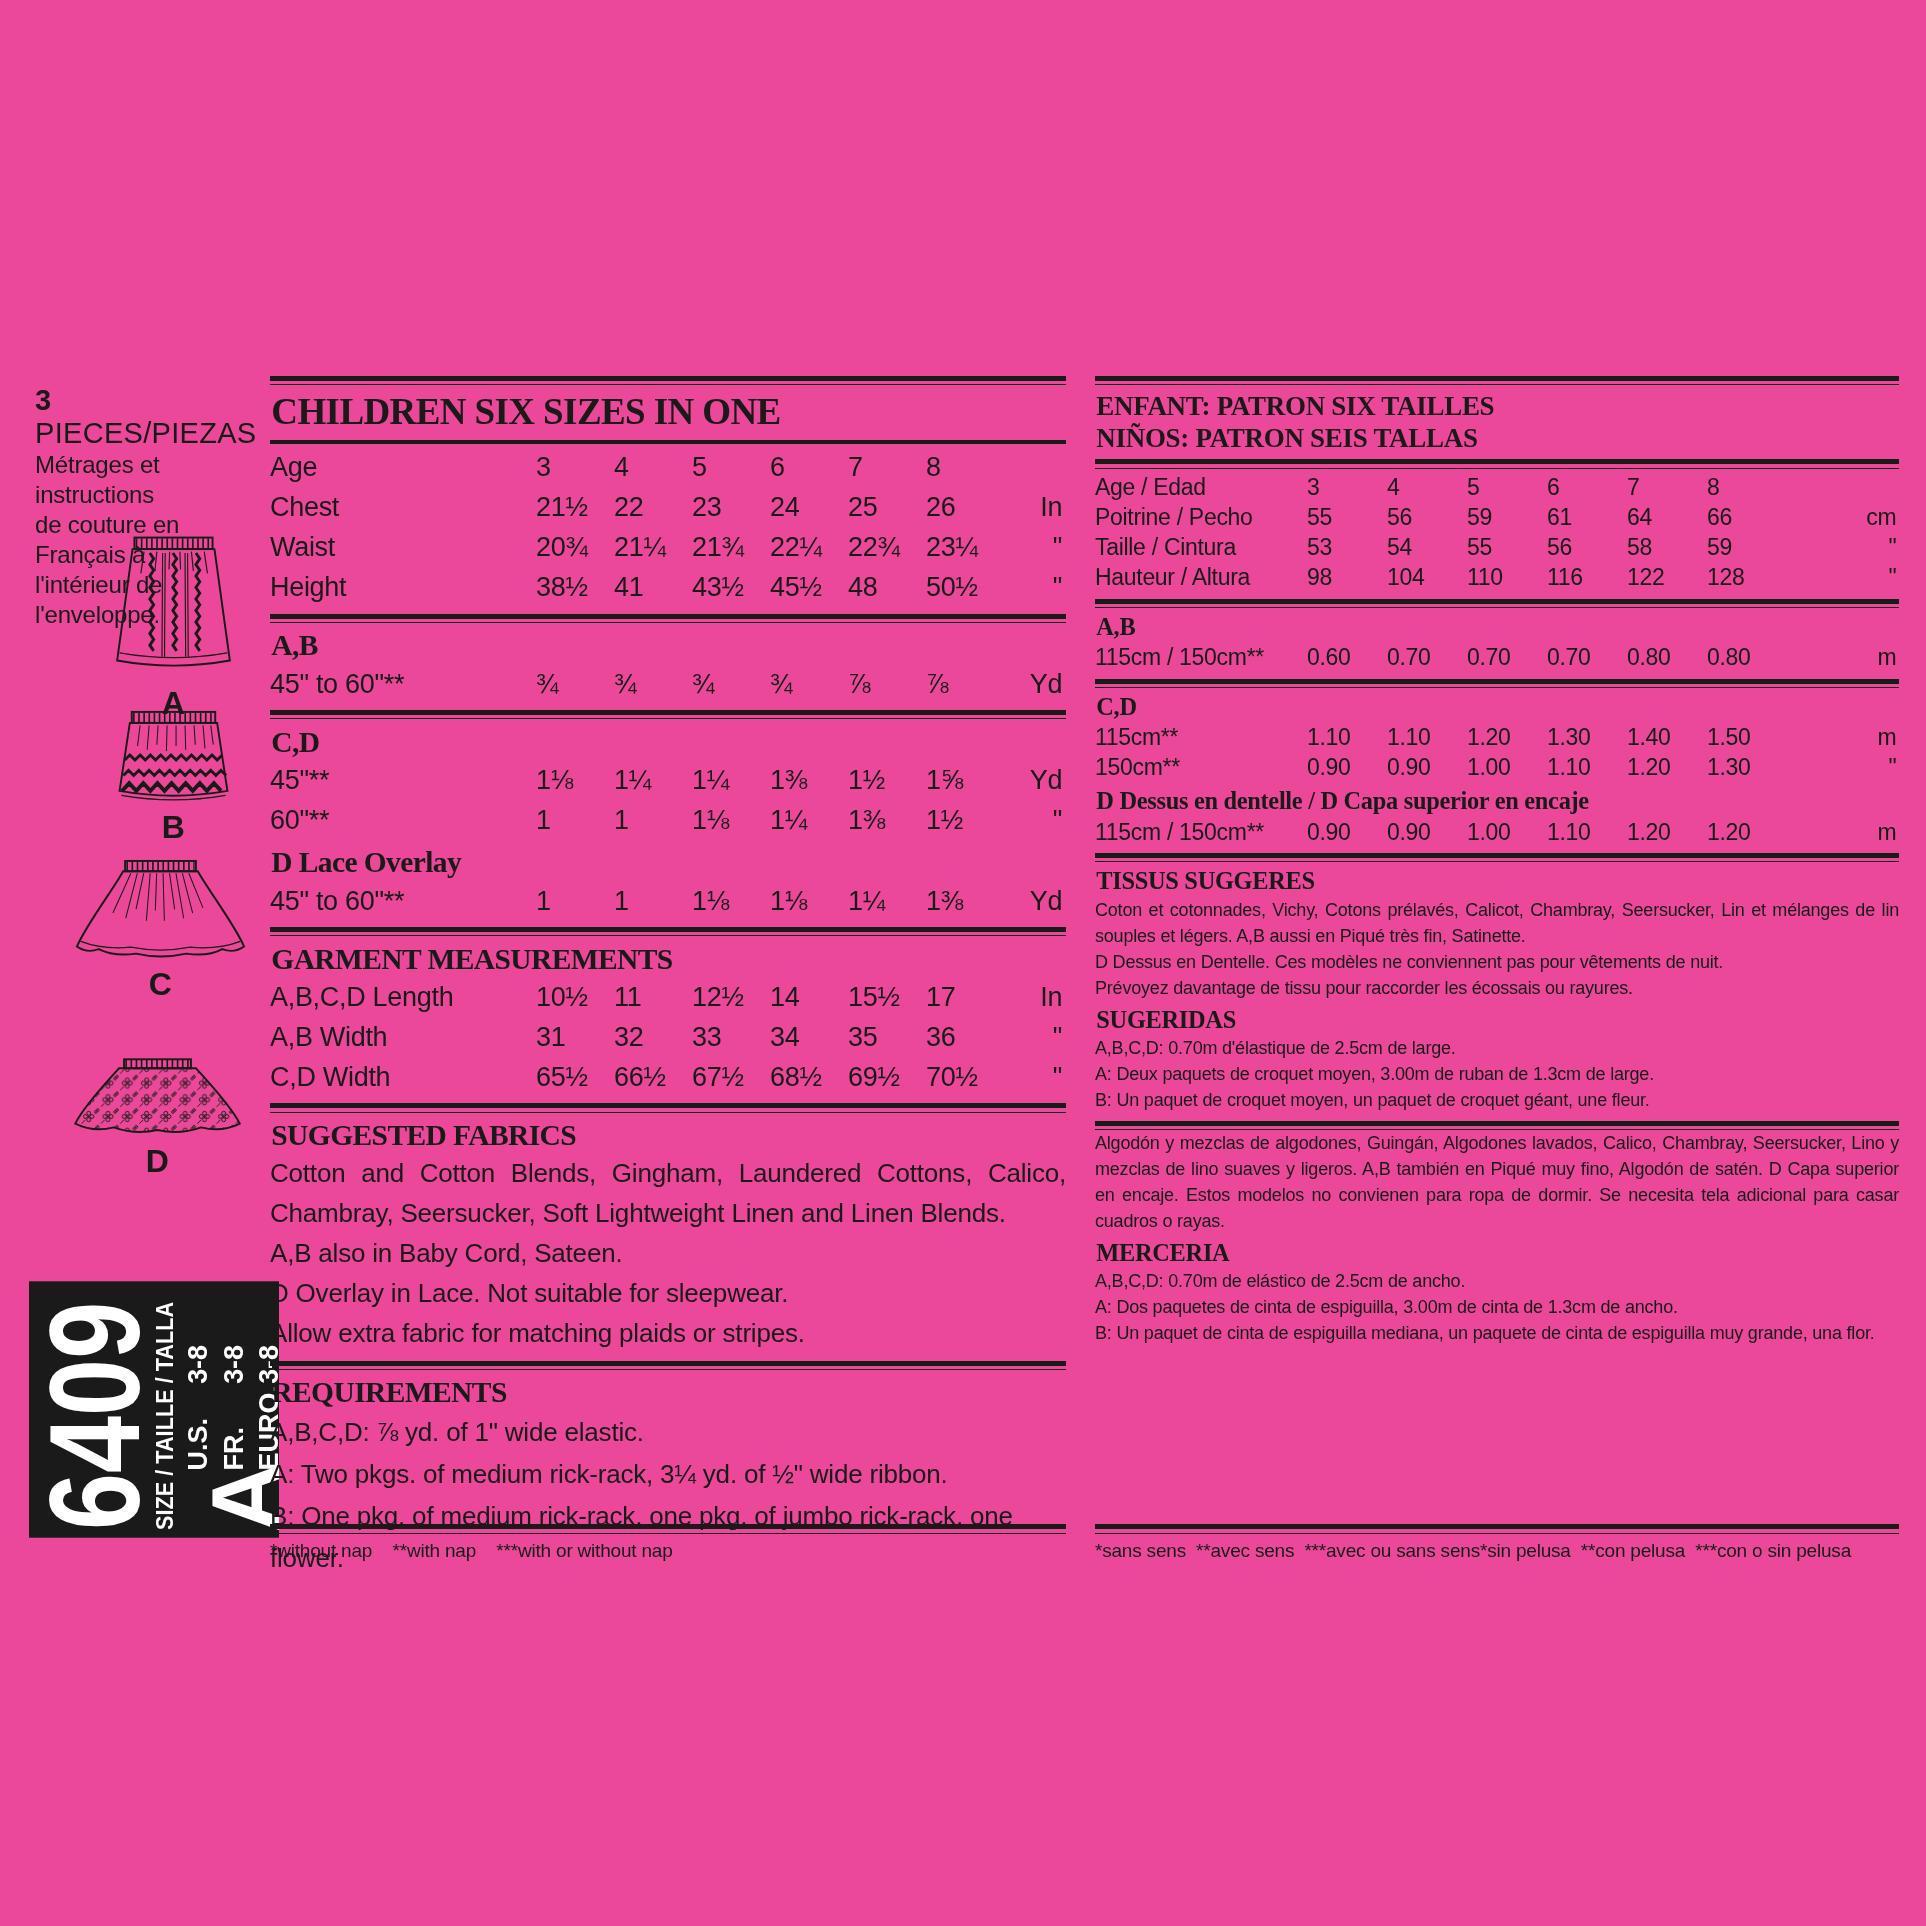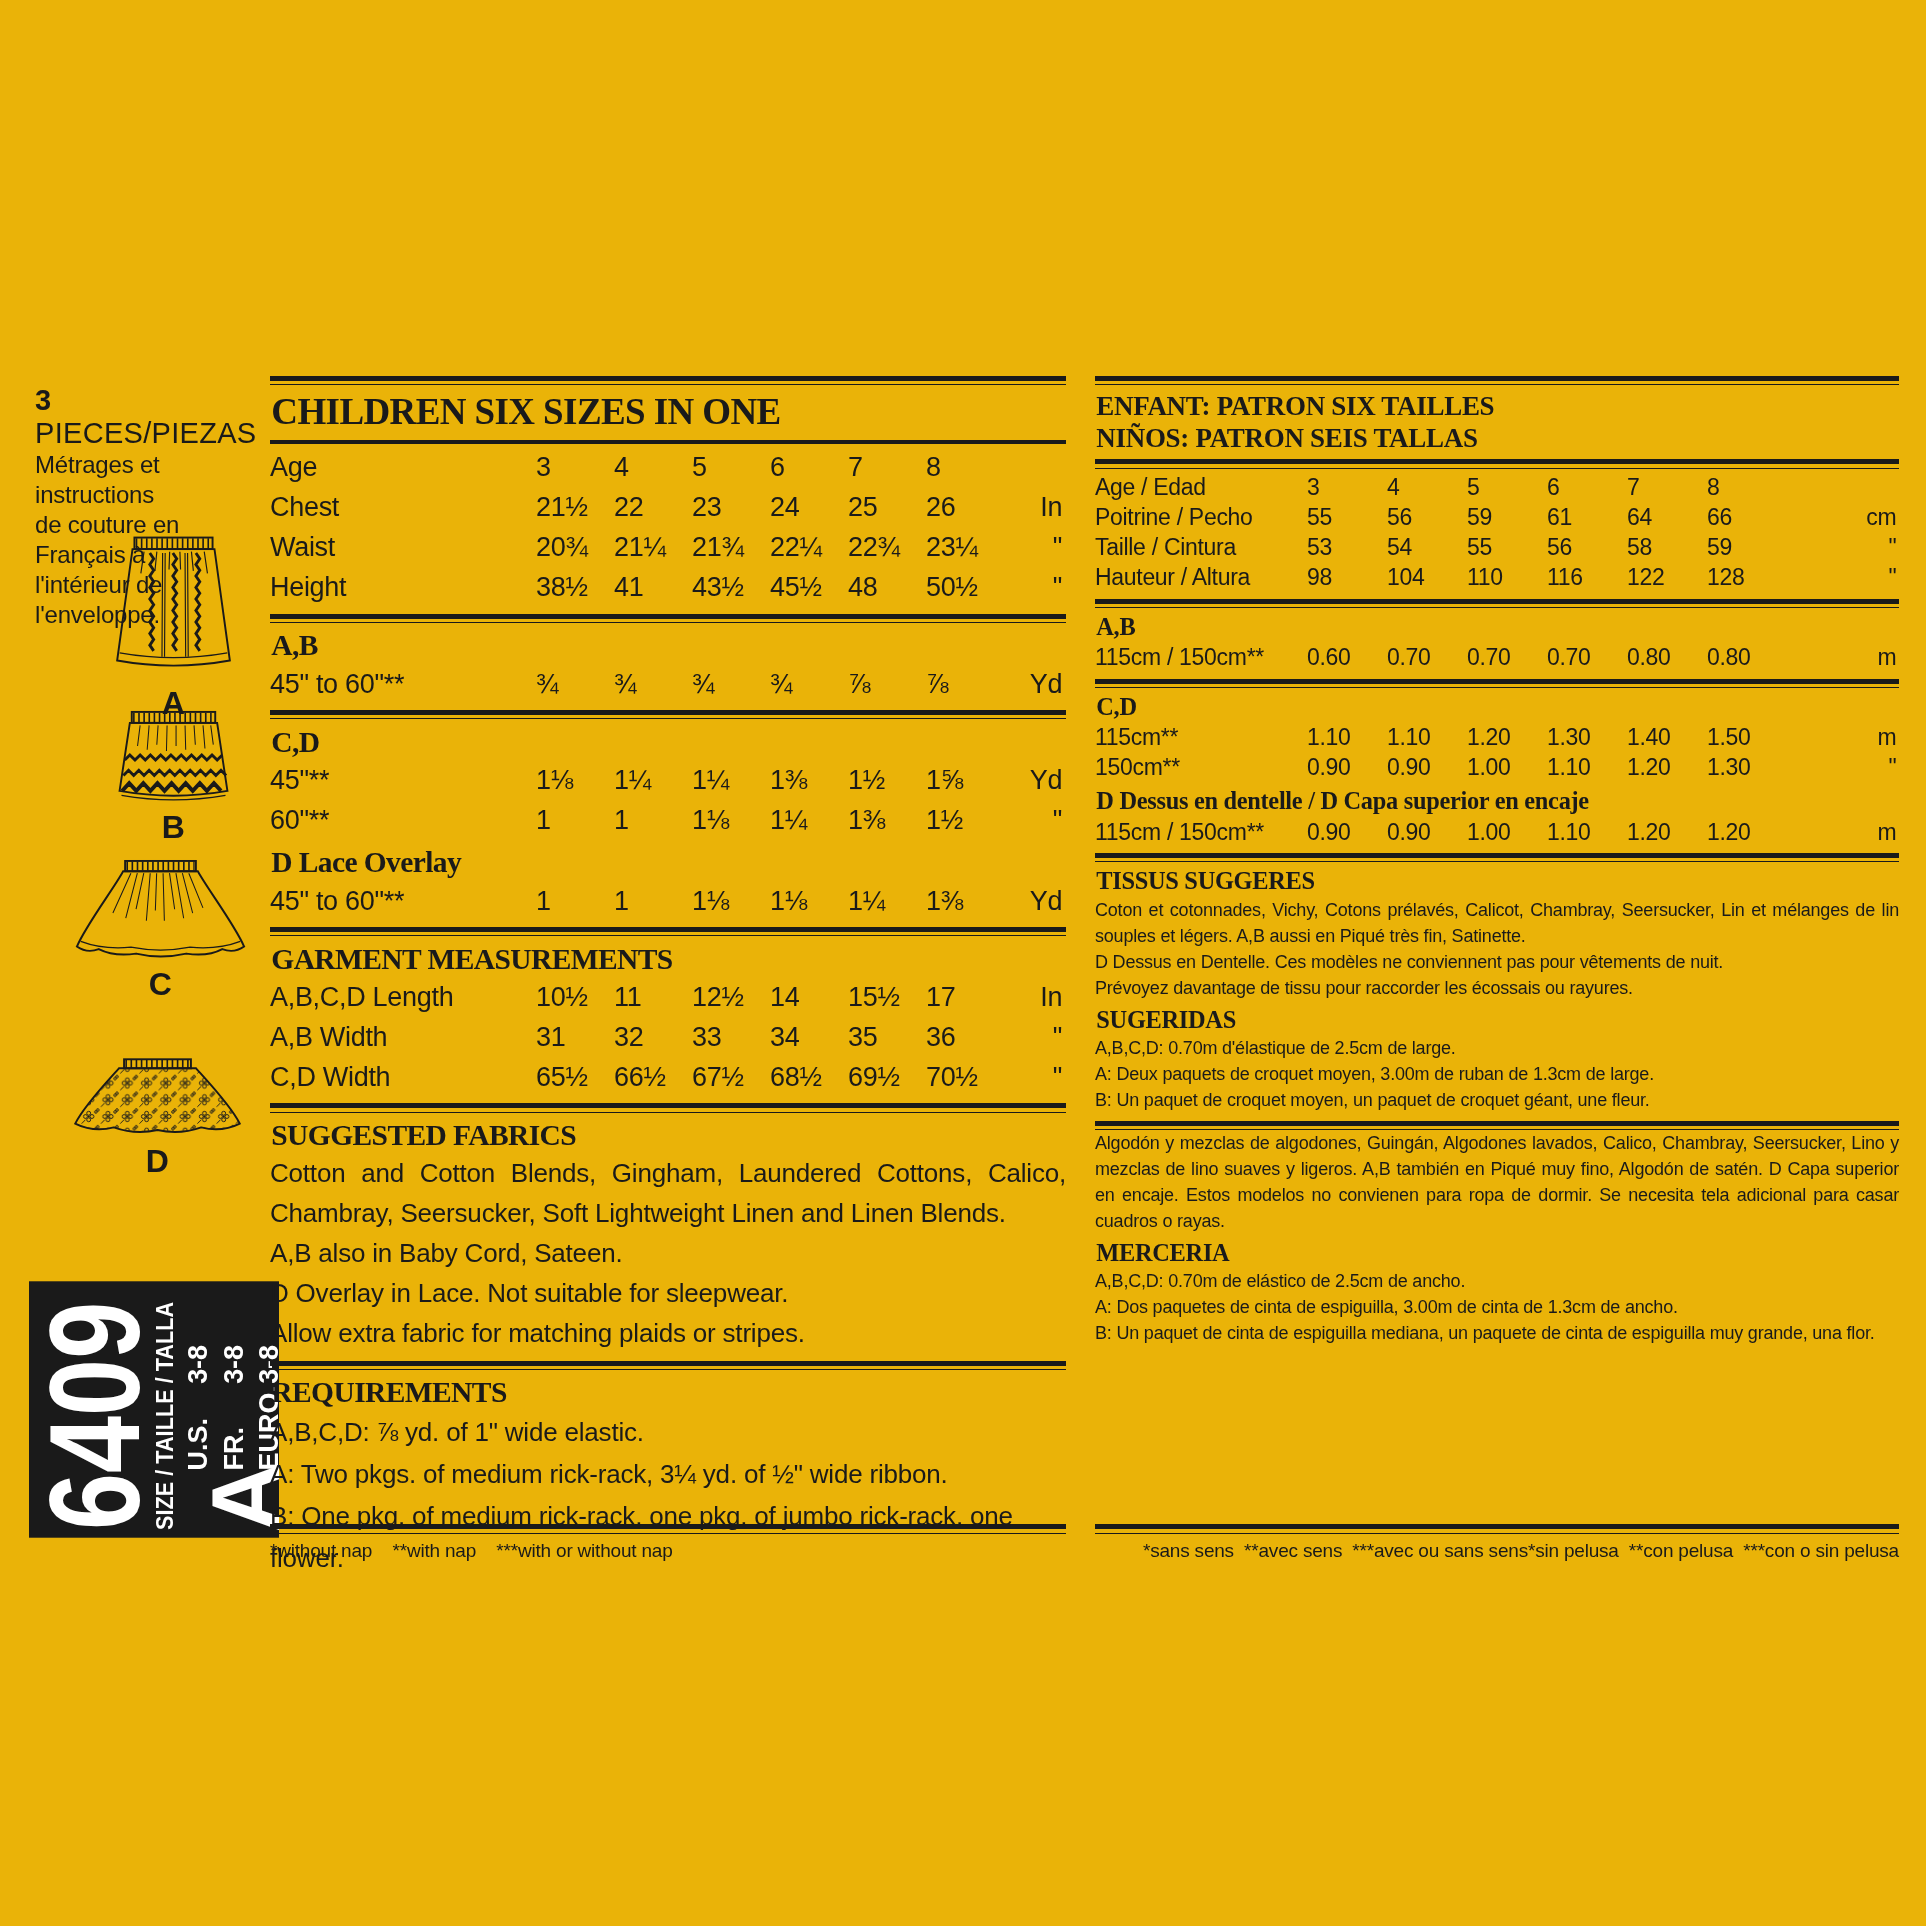--- a/index.html
+++ b/index.html
@@ -1,16 +1,16 @@
 <!DOCTYPE html>
 <html style="font-size:10.3px"><head>
 <meta charset="utf-8">
 <style>
   html,body{margin:0;padding:0;background:#ffffff;}
-  .sheet{position:relative;width:1926px;height:1926px;background:#eab308;color:#1a1a1a;
+  .sheet{position:relative;width:1926px;height:1926px;background:#ec4899;color:#1a1a1a;
          font-family:"Liberation Sans",sans-serif;overflow:hidden;}
   
   .rule-double{border-top:5.8px solid #1a1a1a;border-bottom:1.9px solid #1a1a1a;height:3.2px;}
   .rule-single{height:3.9px;background:#1a1a1a;}
   
   .info-block{position:absolute;left:35px;top:384px;width:238px;}
   .pieces-line{font-size:29px;letter-spacing:0.3px;}
   .pieces-line b{font-weight:700;}
   .note-line{font-size:24px;line-height:30px;letter-spacing:-0.2px;}
   
@@ -41,21 +41,21 @@
   .fr-sub{font-family:"Liberation Serif",serif;font-weight:700;font-size:24.4px;
           letter-spacing:-0.3px;padding:5.1px 0 1.3px 1.3px;}
   .r-row{display:grid;grid-template-columns:212px repeat(6,80px) 1fr;
          font-size:23px;line-height:30px;letter-spacing:-0.3px;}
   .r-row .t-unit{text-align:right;padding-right:2.6px;}
   .r-para{font-size:18px;line-height:26px;letter-spacing:-0.2px;}
   .r-para.just{text-align:justify;}
   
   .footnote-block{position:absolute;left:0;right:0;bottom:0;}
   .footnote-text{font-size:19px;padding-top:6.4px;white-space:pre;letter-spacing:-0.2px;}
-  .footnote-split{display:flex;justify-content:flex-end;}.mt10{margin-top:6.4px;}.mt12{margin-top:7.7px;}
+  .footnote-split{display:flex;justify-content:flex-start;}.mt10{margin-top:6.4px;}.mt12{margin-top:7.7px;}
   .pt6{padding-top:3.9px;}
   svg .ln{stroke:#1a1a1a;fill:none;}
 </style>
 </head>
 <body>
 
 <div class="sheet">
 
   <div class="info-block">
     <div class="pieces-line"><b>3</b><span> PIECES/PIEZAS</span></div>

